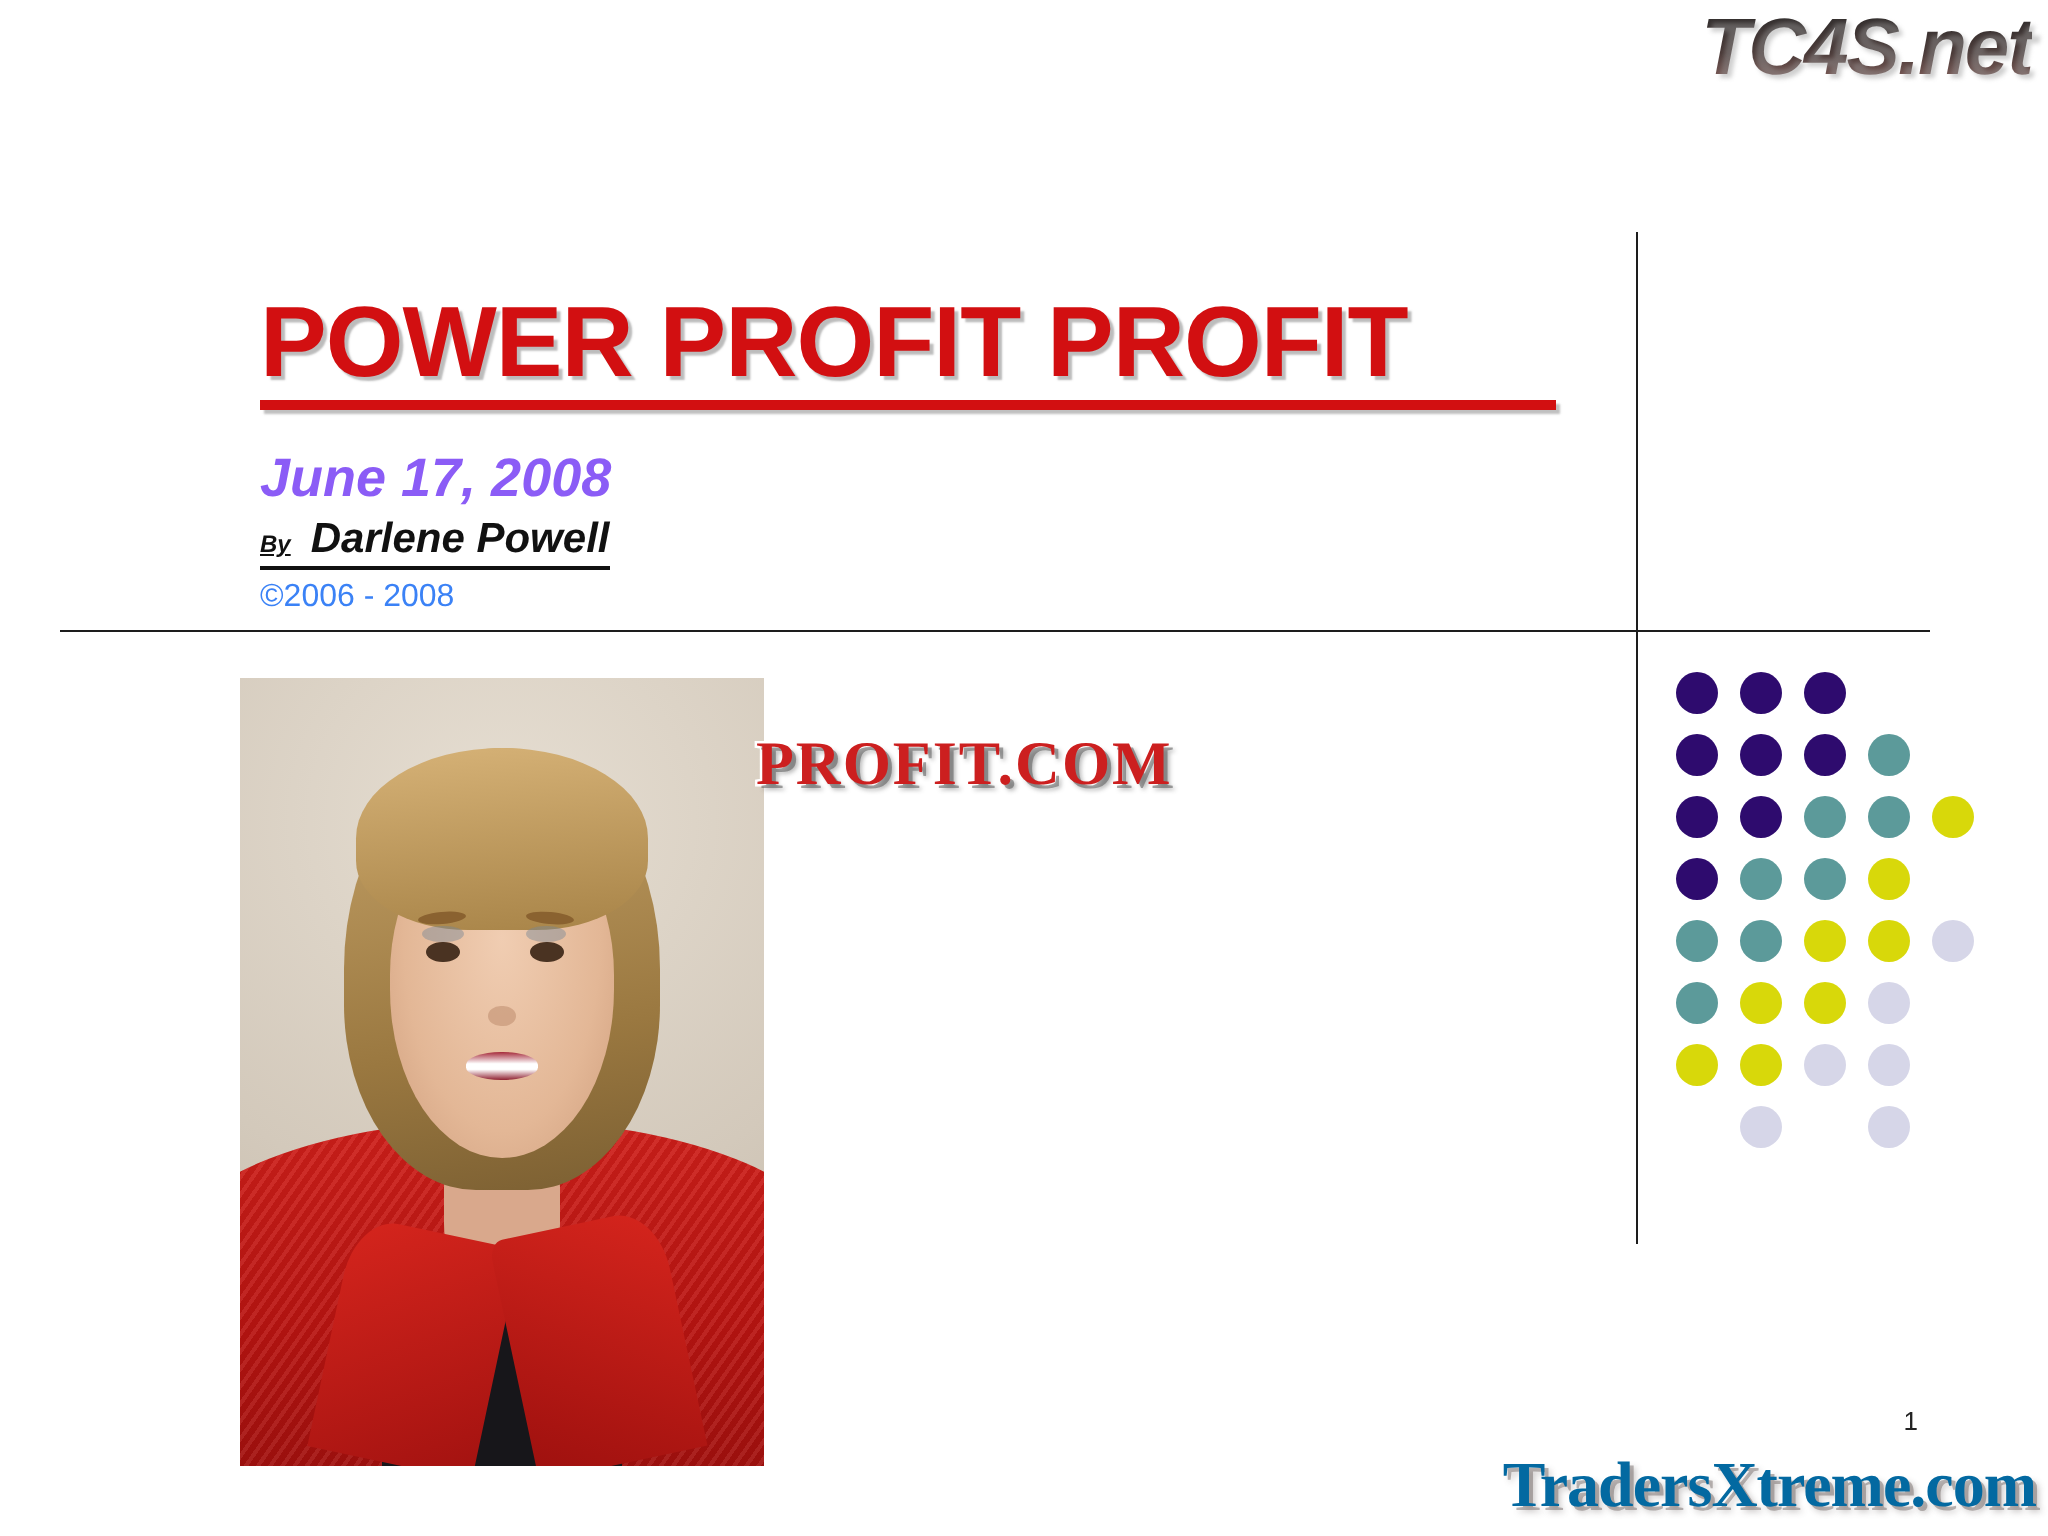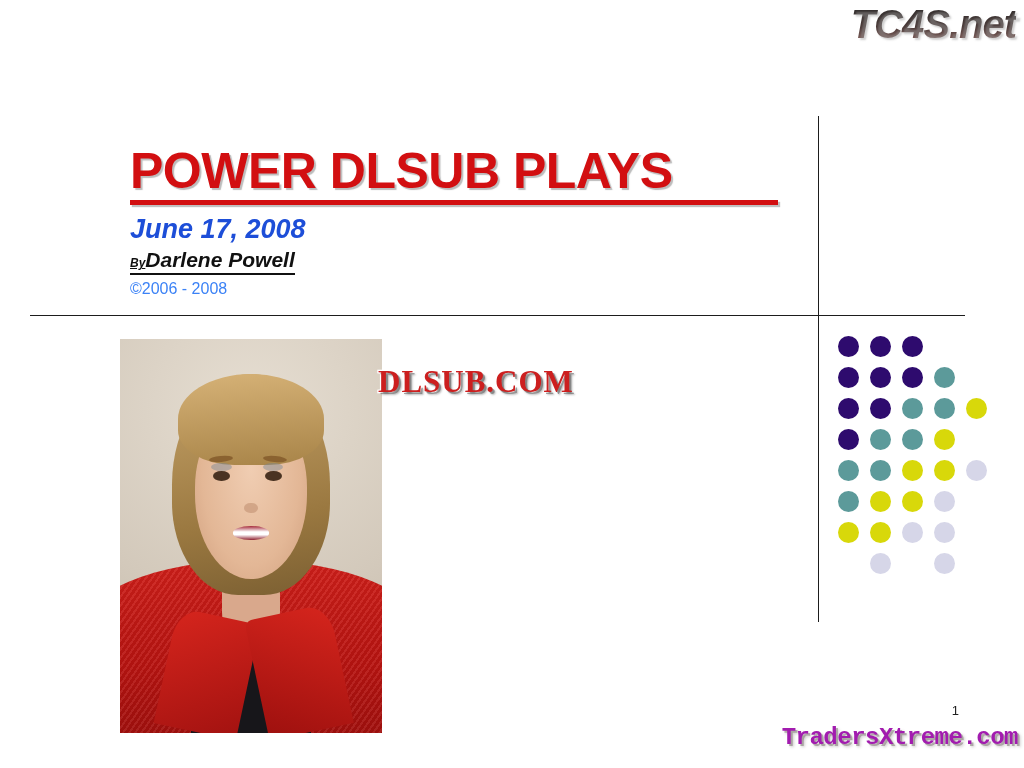--- a/index.html
+++ b/index.html
@@ -84,25 +84,25 @@
     white-space: nowrap;
   }
   #title-underline {
     margin-top: 3px;
     width: 648px;
     height: 5px;
     background: #d20f11;
     box-shadow: 2px 2px 1px rgba(165,165,165,0.7);
   }
   #slide-date {
-    margin-top: 9px;
+    margin-top: 19px;
     font-size: 27px;
     font-weight: bold;
     font-style: italic;
-    color: #1d4ed8;
+    color: #8b5cf6;
     letter-spacing: 0px;
   }
   #byline {
     margin-top: 3px;
     display: inline-block;
     border-bottom: 2.4px solid #111111;
     padding-bottom: 1px;
     white-space: nowrap;
   }
   #byline-by {
@@ -110,21 +110,21 @@
     font-weight: bold;
     font-style: italic;
     color: #111111;
     text-decoration: underline;
   }
   #byline-author {
     font-size: 21px;
     font-weight: bold;
     font-style: italic;
     color: #111111;
-    margin-left: 0;
+    margin-left: 10px;
   }
   #copyright {
     margin-top: 5px;
     font-size: 16px;
     color: #3b82f6;
     letter-spacing: 0px;
   }
 
   
   #portrait {
@@ -310,44 +310,44 @@
     position: absolute;
     right: 65px;
     top: 703px;
     font-size: 13px;
     color: #222222;
   }
   #footer-logo {
     position: absolute;
     right: 6px;
     top: 724px;
-    font-family: Liberation Mono, monospace;
-    font-weight: bold;
-    font-size: 24px;
+    font-family: Liberation Serif, serif;
+    font-weight: bold;
+    font-size: 32px;
     letter-spacing: -0.5px;
-    color: #a21caf;
+    color: #0369a1;
     -webkit-text-stroke: 2.6px #ffffff;
     paint-order: stroke fill;
     text-shadow:
       2px 2px 0 rgba(120,110,108,0.5),
       3px 3px 3px rgba(90,80,78,0.3);
     white-space: nowrap;
   }
 </style>
 </head>
 <body>
 
 <div id="brand-tc4s-shadow">TC4S.net</div>
 <div id="brand-tc4s">TC4S.net</div>
 
 <div id="rule-horizontal"></div>
 <div id="rule-vertical"></div>
 
 <div id="title-block">
-  <div id="slide-title">POWER DLSUB PLAYS</div>
+  <div id="slide-title">POWER PROFIT PROFIT</div>
   <div id="title-underline"></div>
   <div id="slide-date">June 17, 2008</div>
   <div id="byline">
     <span id="byline-by">By</span><span id="byline-author">Darlene Powell</span>
   </div>
   <div id="copyright">©2006 - 2008</div>
 </div>
 
 <div id="portrait">
   <div class="pt-bg"></div>
@@ -362,21 +362,21 @@
   <div class="pt-brow l"></div>
   <div class="pt-brow r"></div>
   <div class="pt-shadow-eye l"></div>
   <div class="pt-shadow-eye r"></div>
   <div class="pt-eye l"></div>
   <div class="pt-eye r"></div>
   <div class="pt-nose"></div>
   <div class="pt-mouth"></div>
 </div>
 
-<div id="watermark-dlsub">DLSUB.COM</div>
+<div id="watermark-dlsub">PROFIT.COM</div>
 
 <div id="dot-grid">
     <div class="dot" style="left: 0px; top: 0px; width: 21px; height: 21px; background: rgb(46, 11, 110);"></div>
     <div class="dot" style="left: 32px; top: 0px; width: 21px; height: 21px; background: rgb(46, 11, 110);"></div>
     <div class="dot" style="left: 64px; top: 0px; width: 21px; height: 21px; background: rgb(46, 11, 110);"></div>
     <div class="dot" style="left: 0px; top: 31px; width: 21px; height: 21px; background: rgb(46, 11, 110);"></div>
     <div class="dot" style="left: 32px; top: 31px; width: 21px; height: 21px; background: rgb(46, 11, 110);"></div>
     <div class="dot" style="left: 64px; top: 31px; width: 21px; height: 21px; background: rgb(46, 11, 110);"></div>
     <div class="dot" style="left: 96px; top: 31px; width: 21px; height: 21px; background: rgb(92, 154, 154);"></div>
     <div class="dot" style="left: 0px; top: 62px; width: 21px; height: 21px; background: rgb(46, 11, 110);"></div>

